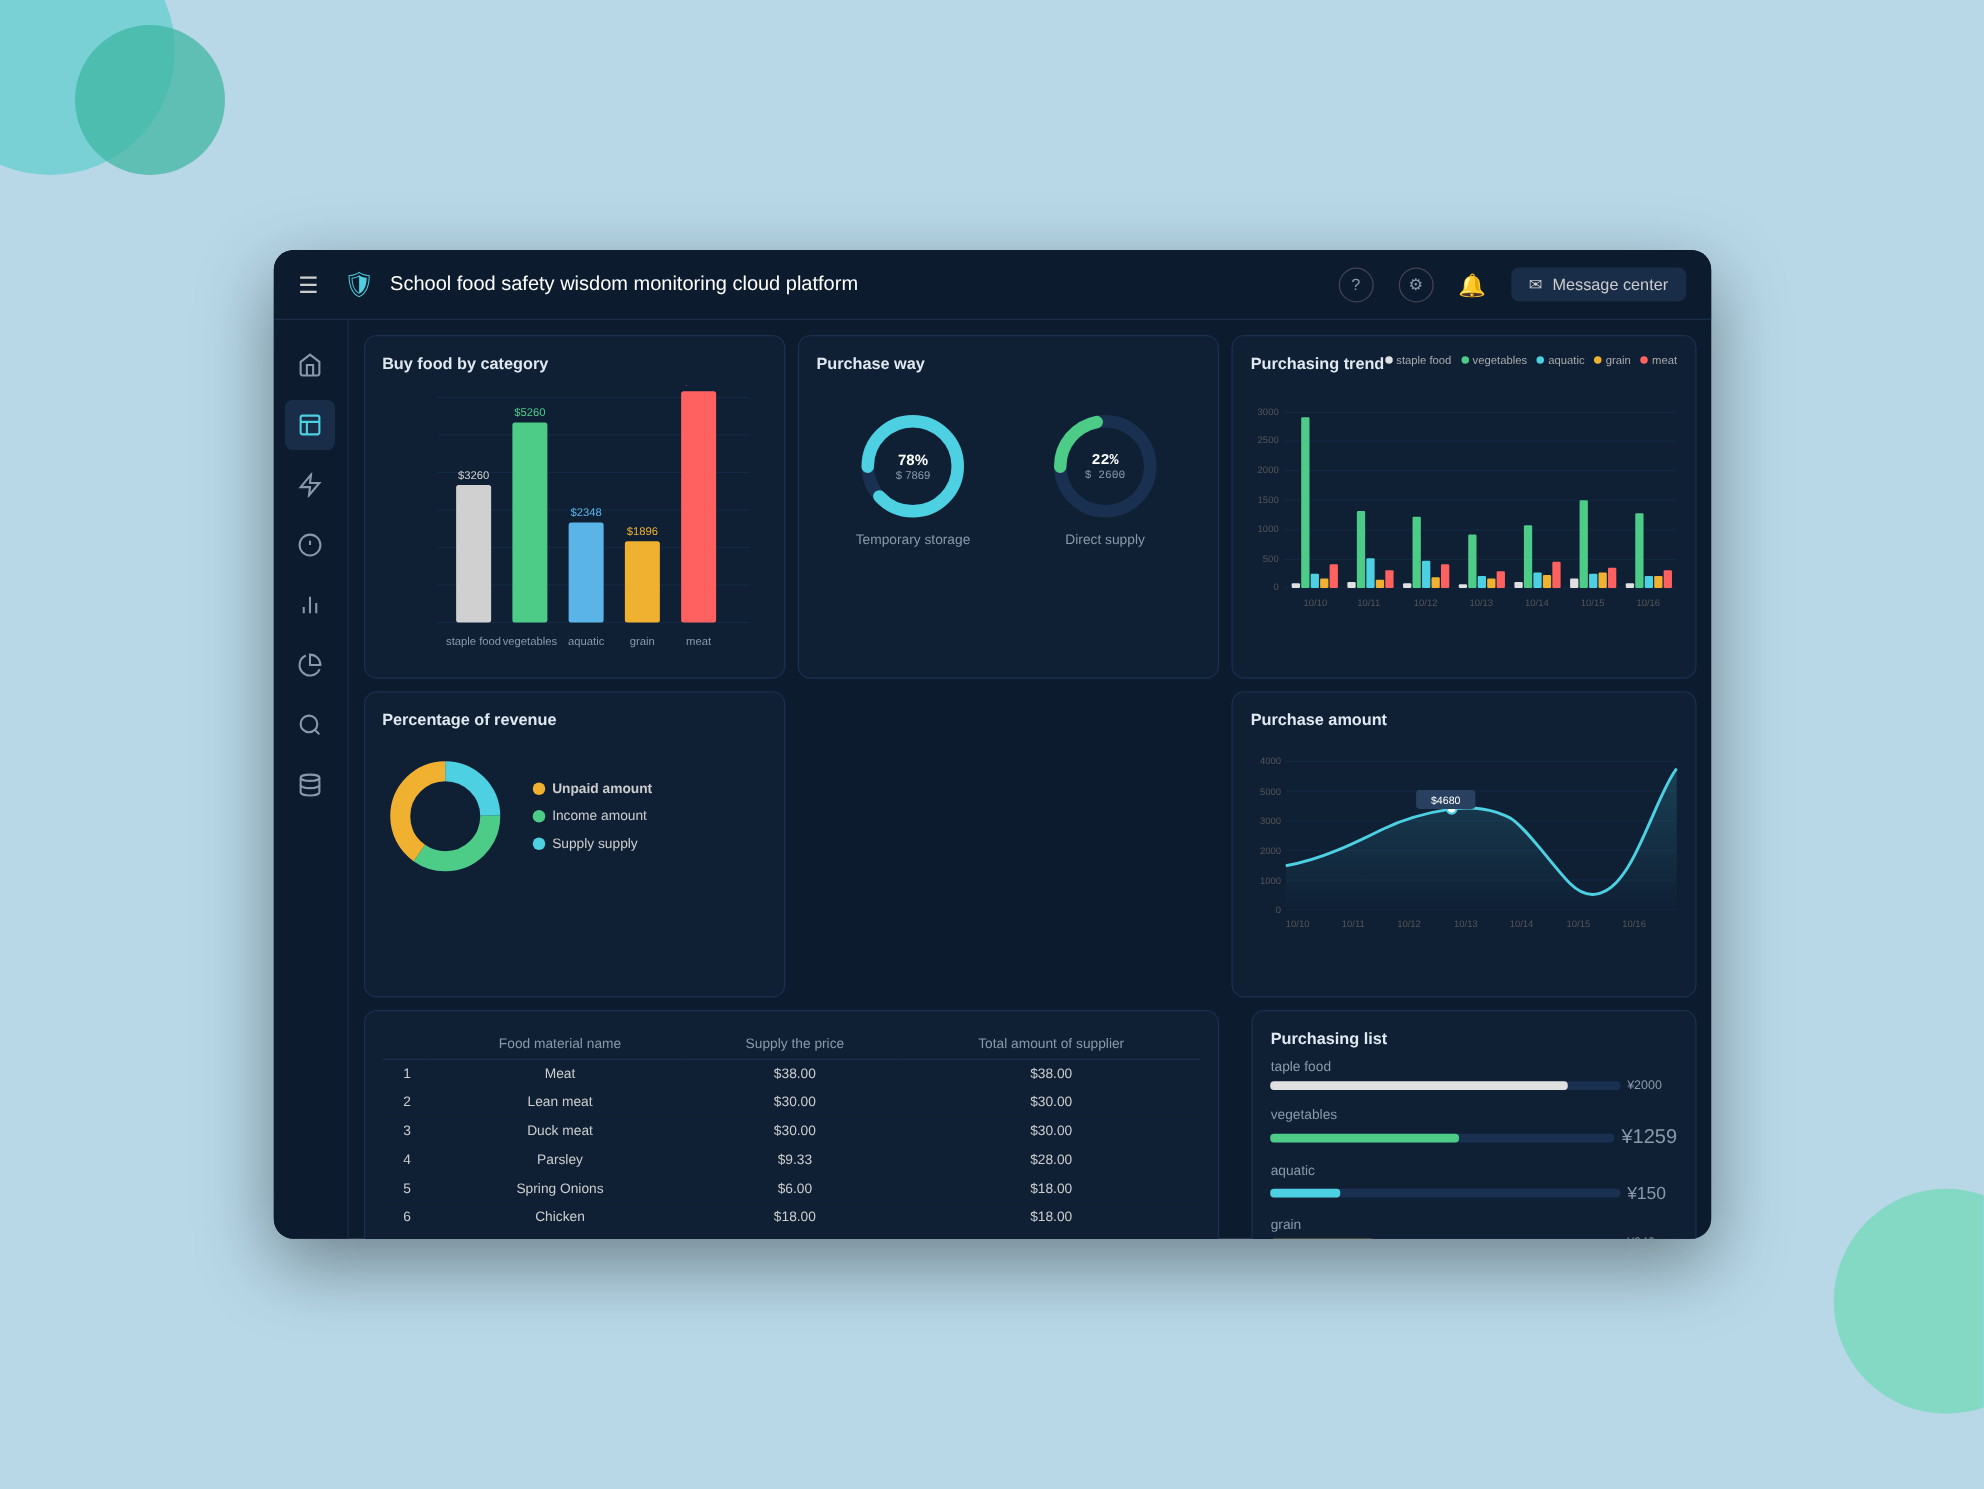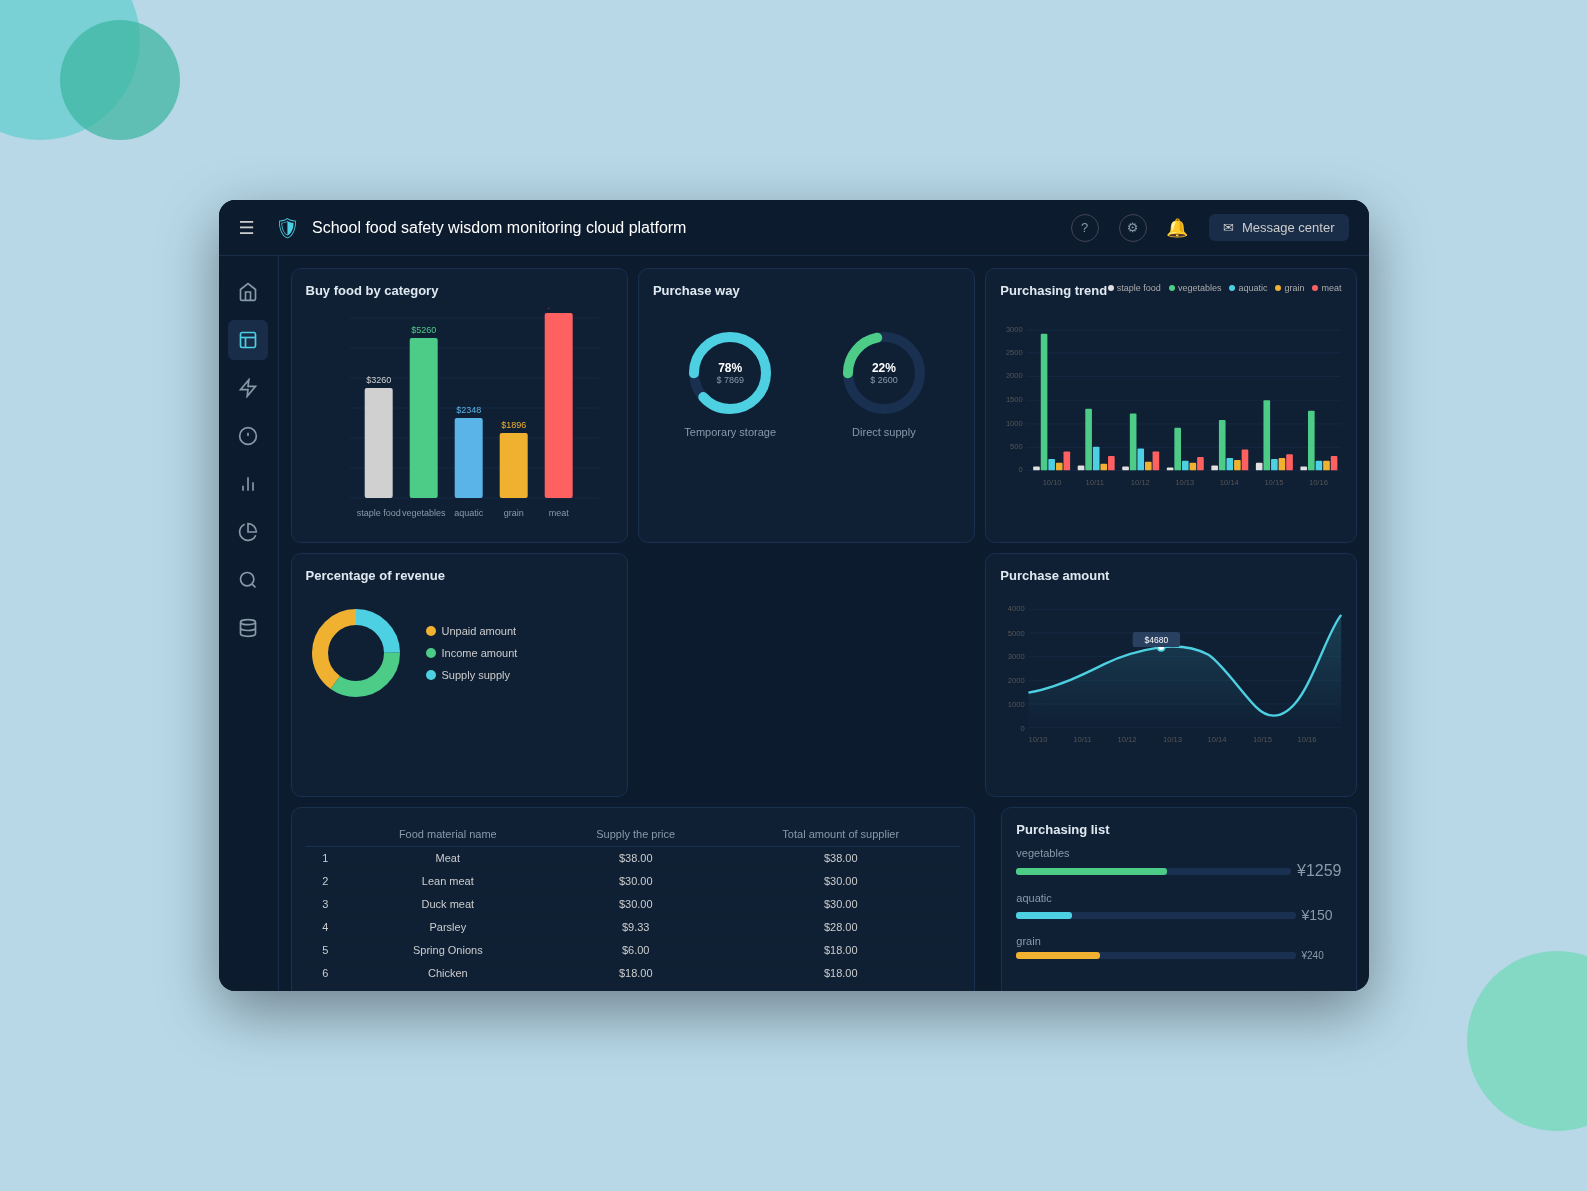--- a/index.html
+++ b/index.html
@@ -237,21 +237,21 @@
               </svg>
               <div style="position:absolute;top:50%;left:50%;transform:translate(-50%,-50%);text-align:center;">
                 <div style="font-size:12px;font-weight:bold;color:#fff;">78%</div>
                 <div style="font-size:9px;color:#8899aa;">$ 7869</div>
               </div>
             </div>
             <div style="font-size:11px;color:#8899aa;text-align:right;">Temporary storage</div>
           </div>
 
           <div style="display:flex;flex-direction:column;align-items:center;gap:8px;">
-            <div style="position:relative;width:90px;height:90px;">
+            <div style="position:relative;width:90px;height:90px;font-family:Liberation Mono, monospace;">
               <svg width="90" height="90" viewBox="0 0 90 90">
                 <circle cx="45" cy="45" r="36" fill="none" stroke="#1a3050" stroke-width="10"></circle>
                 <circle cx="45" cy="45" r="36" fill="none" stroke="#4dcc88" stroke-width="10" stroke-dasharray="50 176" stroke-dashoffset="57" stroke-linecap="round" transform="rotate(-90 45 45)"></circle>
               </svg>
               <div style="position:absolute;top:50%;left:50%;transform:translate(-50%,-50%);text-align:center;">
                 <div style="font-size:12px;font-weight:bold;color:#fff;">22%</div>
                 <div style="font-size:9px;color:#8899aa;">$ 2600</div>
               </div>
             </div>
             <div style="font-size:11px;color:#8899aa;text-align:center;">Direct supply</div>
@@ -366,21 +366,21 @@
 
             <circle cx="50" cy="50" r="36" fill="none" stroke="#4dcc88" stroke-width="16" stroke-dasharray="79 147" stroke-dashoffset="-56" transform="rotate(-90 50 50)"></circle>
 
             <circle cx="50" cy="50" r="36" fill="none" stroke="#f0b030" stroke-width="16" stroke-dasharray="91 135" stroke-dashoffset="-135" transform="rotate(-90 50 50)"></circle>
             <circle cx="50" cy="50" r="26" fill="#0f2035"></circle>
           </svg>
 
           <div style="display:flex;flex-direction:column;gap:10px;">
             <div style="display:flex;align-items:center;gap:6px;">
               <div style="width:10px;height:10px;border-radius:50%;background:#f0b030;"></div>
-              <span style="font-size:11px;color:#ccc;">Unpaid amount</span>
+              <span style="font-size:11px;color:#ccc;font-weight:bold;">Unpaid amount</span>
             </div>
             <div style="display:flex;align-items:center;gap:6px;">
               <div style="width:10px;height:10px;border-radius:50%;background:#4dcc88;"></div>
               <span style="font-size:11px;color:#ccc;">Income amount</span>
             </div>
             <div style="display:flex;align-items:center;gap:6px;">
               <div style="width:10px;height:10px;border-radius:50%;background:#4dd0e1;"></div>
               <span style="font-size:11px;color:#ccc;">Supply supply</span>
             </div>
           </div>
@@ -478,20 +478,31 @@
   </tr>
             </tbody>
         </table>
       </div>
 
       <div class="card" style="grid-column:3;grid-row:3/5;margin-left:16px;">
         <div class="card-title">Purchasing list</div>
         <div id="purchasing-list-items">
             <div style="margin-bottom: 12px;">
     <div style="display:flex;justify-content:space-between;margin-bottom:3px;">
+      <span style="font-size:11px;color:#8899aa;">taple food</span>
+    </div>
+    <div style="display:flex;align-items:center;gap:6px;">
+      <div style="flex:1;background:#1a3050;border-radius:3px;height:7px;">
+        <div style="width:85%;background:#e0e0e0;height:7px;border-radius:3px;"></div>
+      </div>
+      <span style="font-size:10px;color:#8899aa;min-width:40px;">¥2000</span>
+    </div>
+  </div>
+            <div style="margin-bottom: 12px;">
+    <div style="display:flex;justify-content:space-between;margin-bottom:3px;">
       <span style="font-size:11px;color:#8899aa;">vegetables</span>
     </div>
     <div style="display:flex;align-items:center;gap:6px;">
       <div style="flex:1;background:#1a3050;border-radius:3px;height:7px;">
         <div style="width:55%;background:#4dcc88;height:7px;border-radius:3px;"></div>
       </div>
       <span style="font-size:16px;color:#8899aa;min-width:40px;">¥1259</span>
     </div>
   </div>
             <div style="margin-bottom: 12px;">

